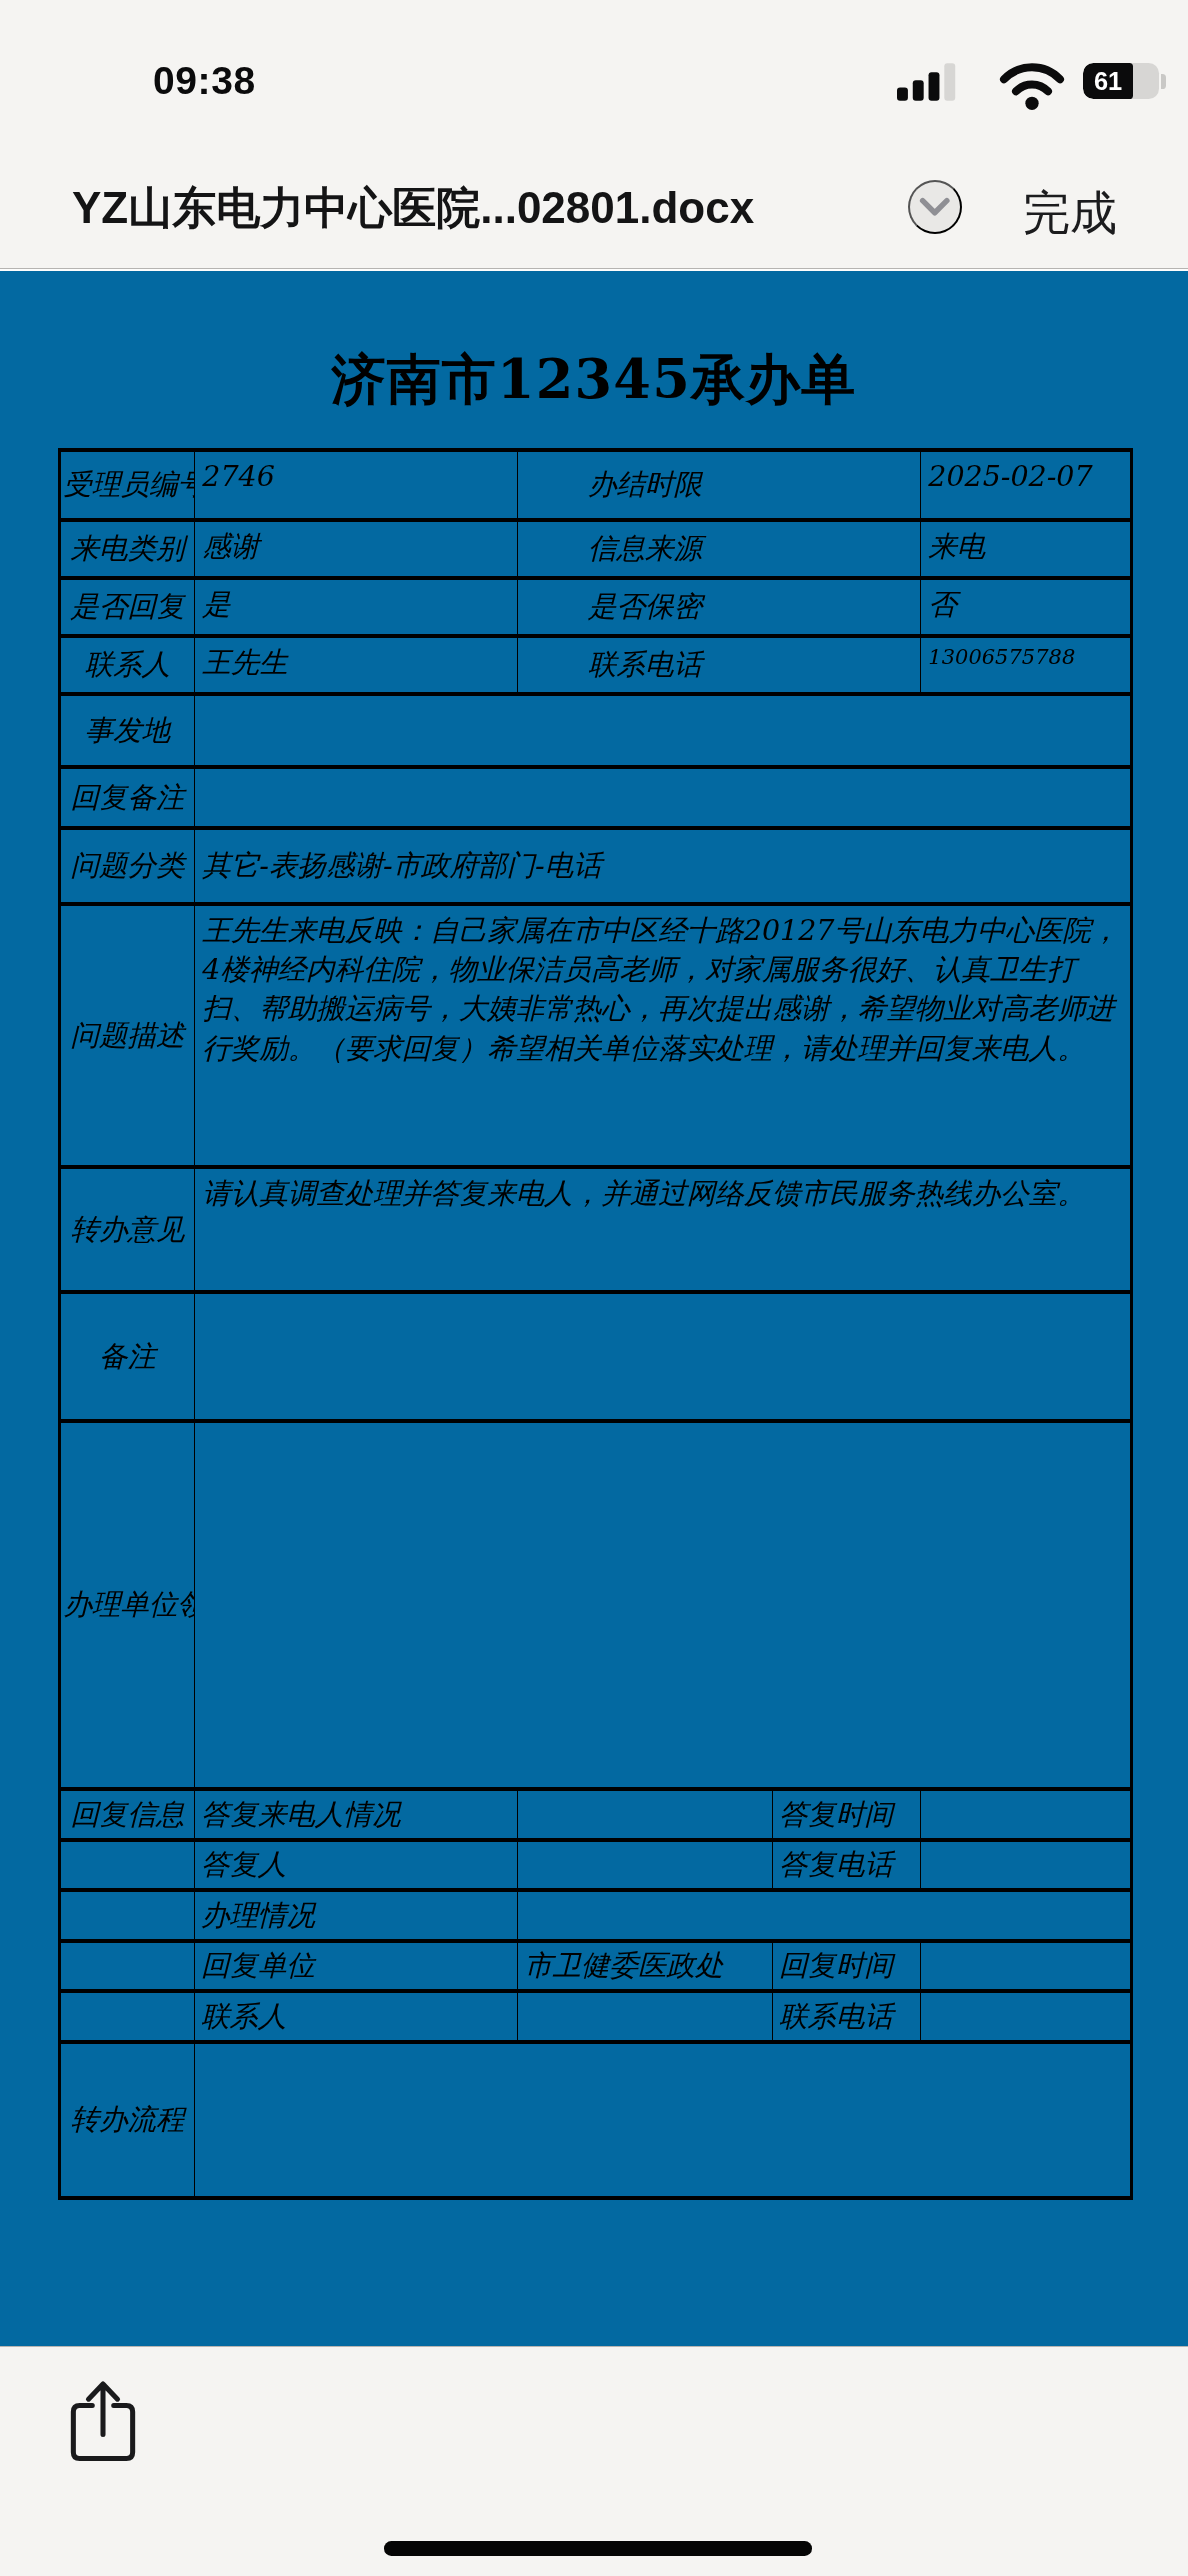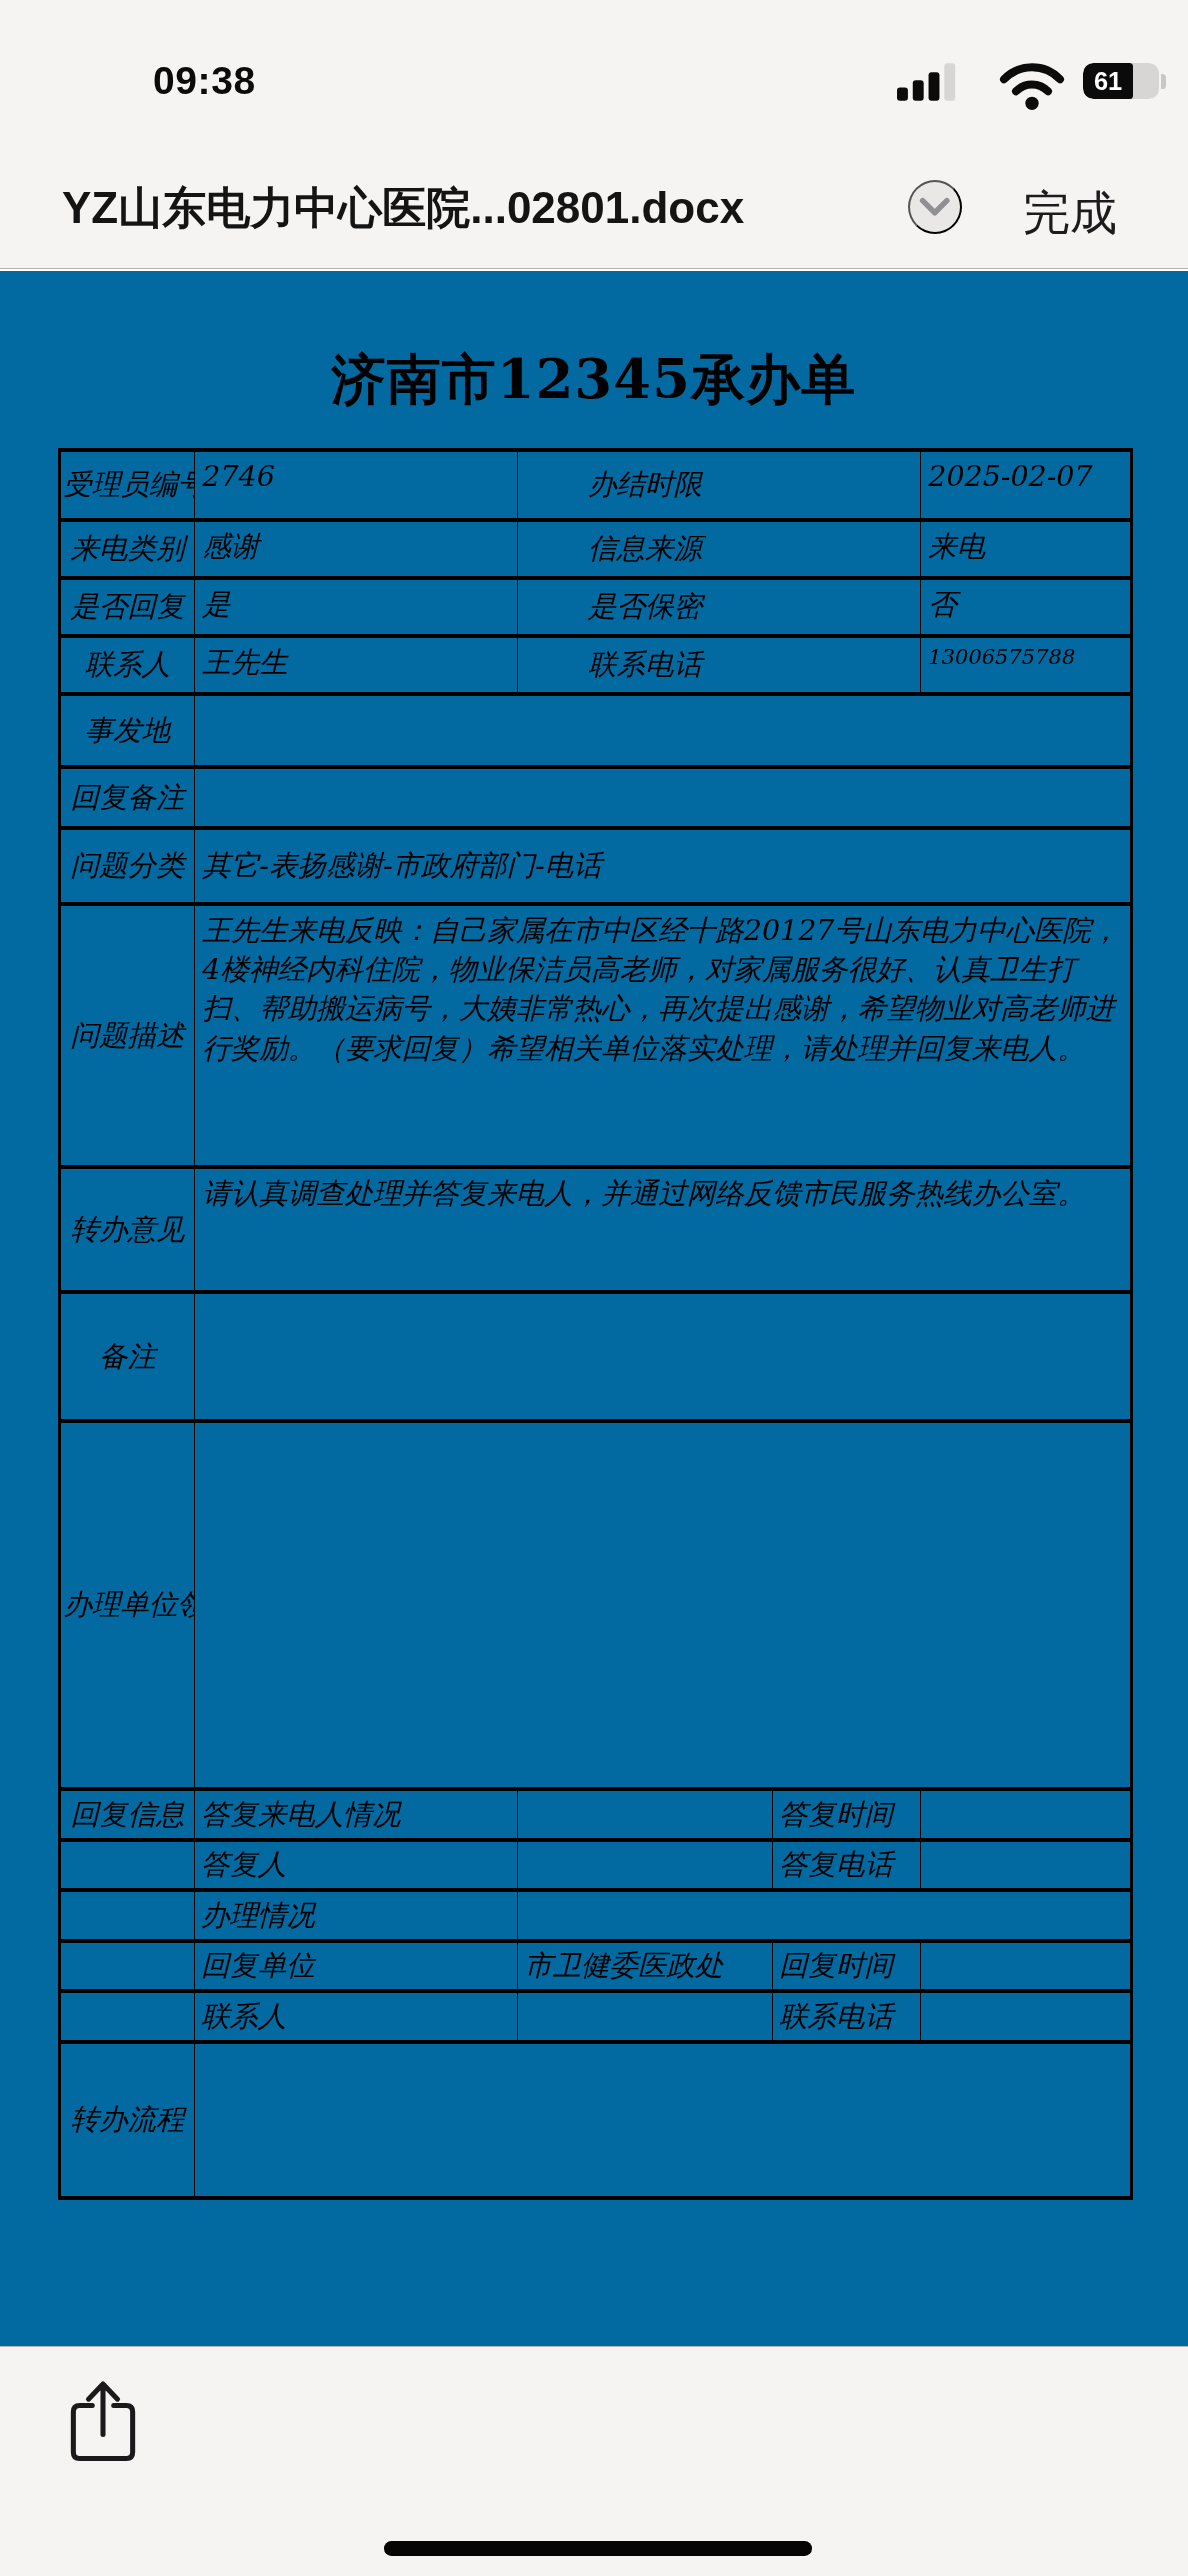--- a/index.html
+++ b/index.html
@@ -14,21 +14,21 @@
   .sig  { position:absolute; left:897px; top:63px; }
   .wifi { position:absolute; left:998px; top:62px; }
   .battery { position:absolute; left:1083px; top:63px; width:76px; height:36px;
              border-radius:10.3px; background:#d7d6d4; overflow:hidden; }
   .battery-fill { position:absolute; left:0; top:0; width:50px; height:36px; background:#0b0b0c;
                   border-radius:10.3px 3.6px 3.6px 10.3px; color:#ffffff; font-size:25.4px; font-weight:700;
                   display:flex; align-items:center; justify-content:center; }
   .battery-nub { position:absolute; left:1161px; top:74px; width:5.4px; height:14.5px;
                  background:#c9c8c6; border-radius:0 3.6px 3.6px 0; }
 
-  .nav-title { position:absolute; left:62px; top:179px; width:836px; font-size:44px; font-weight:700;
+  .nav-title { position:absolute; left:72px; top:179px; width:836px; font-size:44px; font-weight:700;
                color:#141415; white-space:nowrap; overflow:hidden; }
   .chev-btn { position:absolute; left:908px; top:180px; width:54px; height:54px; border-radius:50%;
               background:#e9e8e6; display:flex; align-items:center; justify-content:center; }
   .done-btn { position:absolute; left:1023px; top:182px; font-size:47px; font-weight:500; color:#1c1c1e;
               background:none; border:none; font-family:Liberation Serif, serif; }
 
   
   .doc { position:absolute; top:271px; left:0; width:1188px; height:2075px; background:#0369a1;
          font-family:"DejaVu Serif","Liberation Serif",serif; color:#000; }
   .doc-title { position:absolute; top:73px; left:0; width:1188px; text-align:center;

